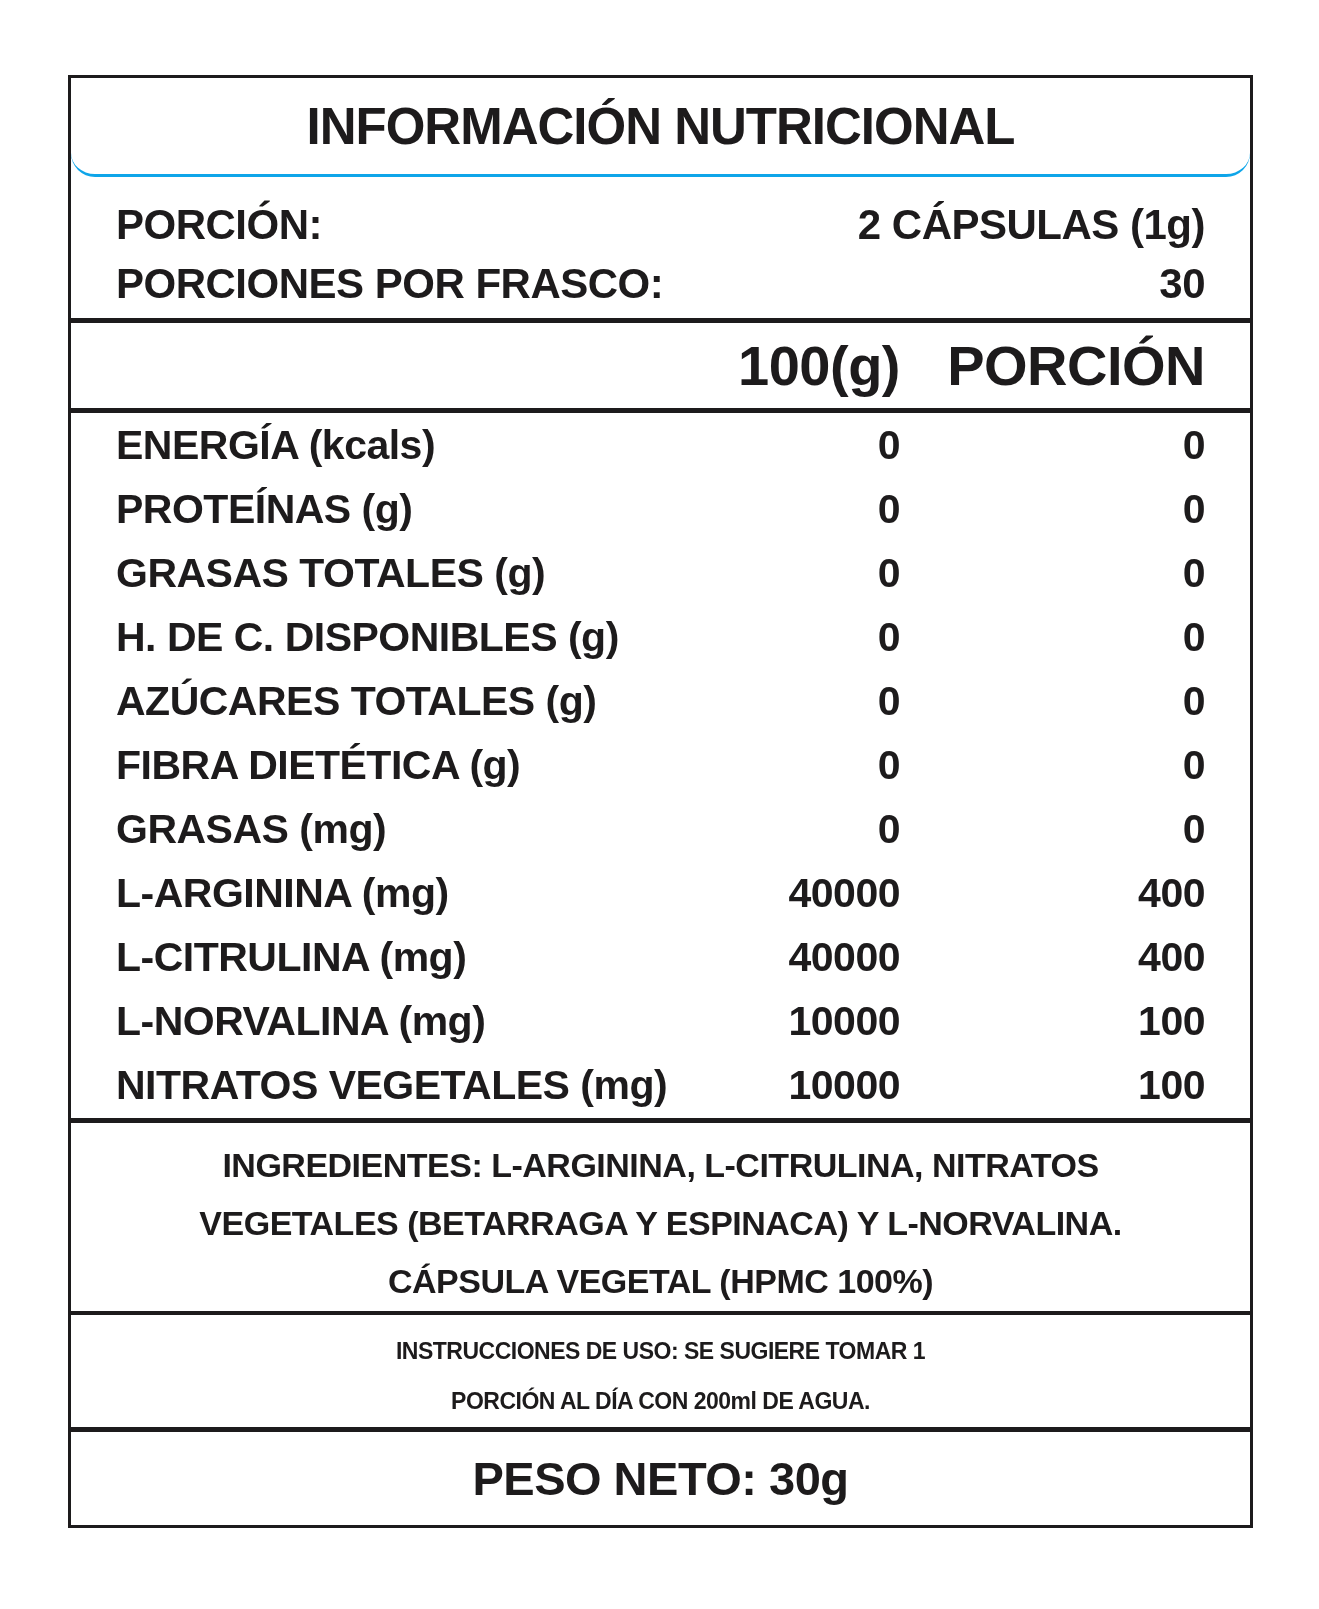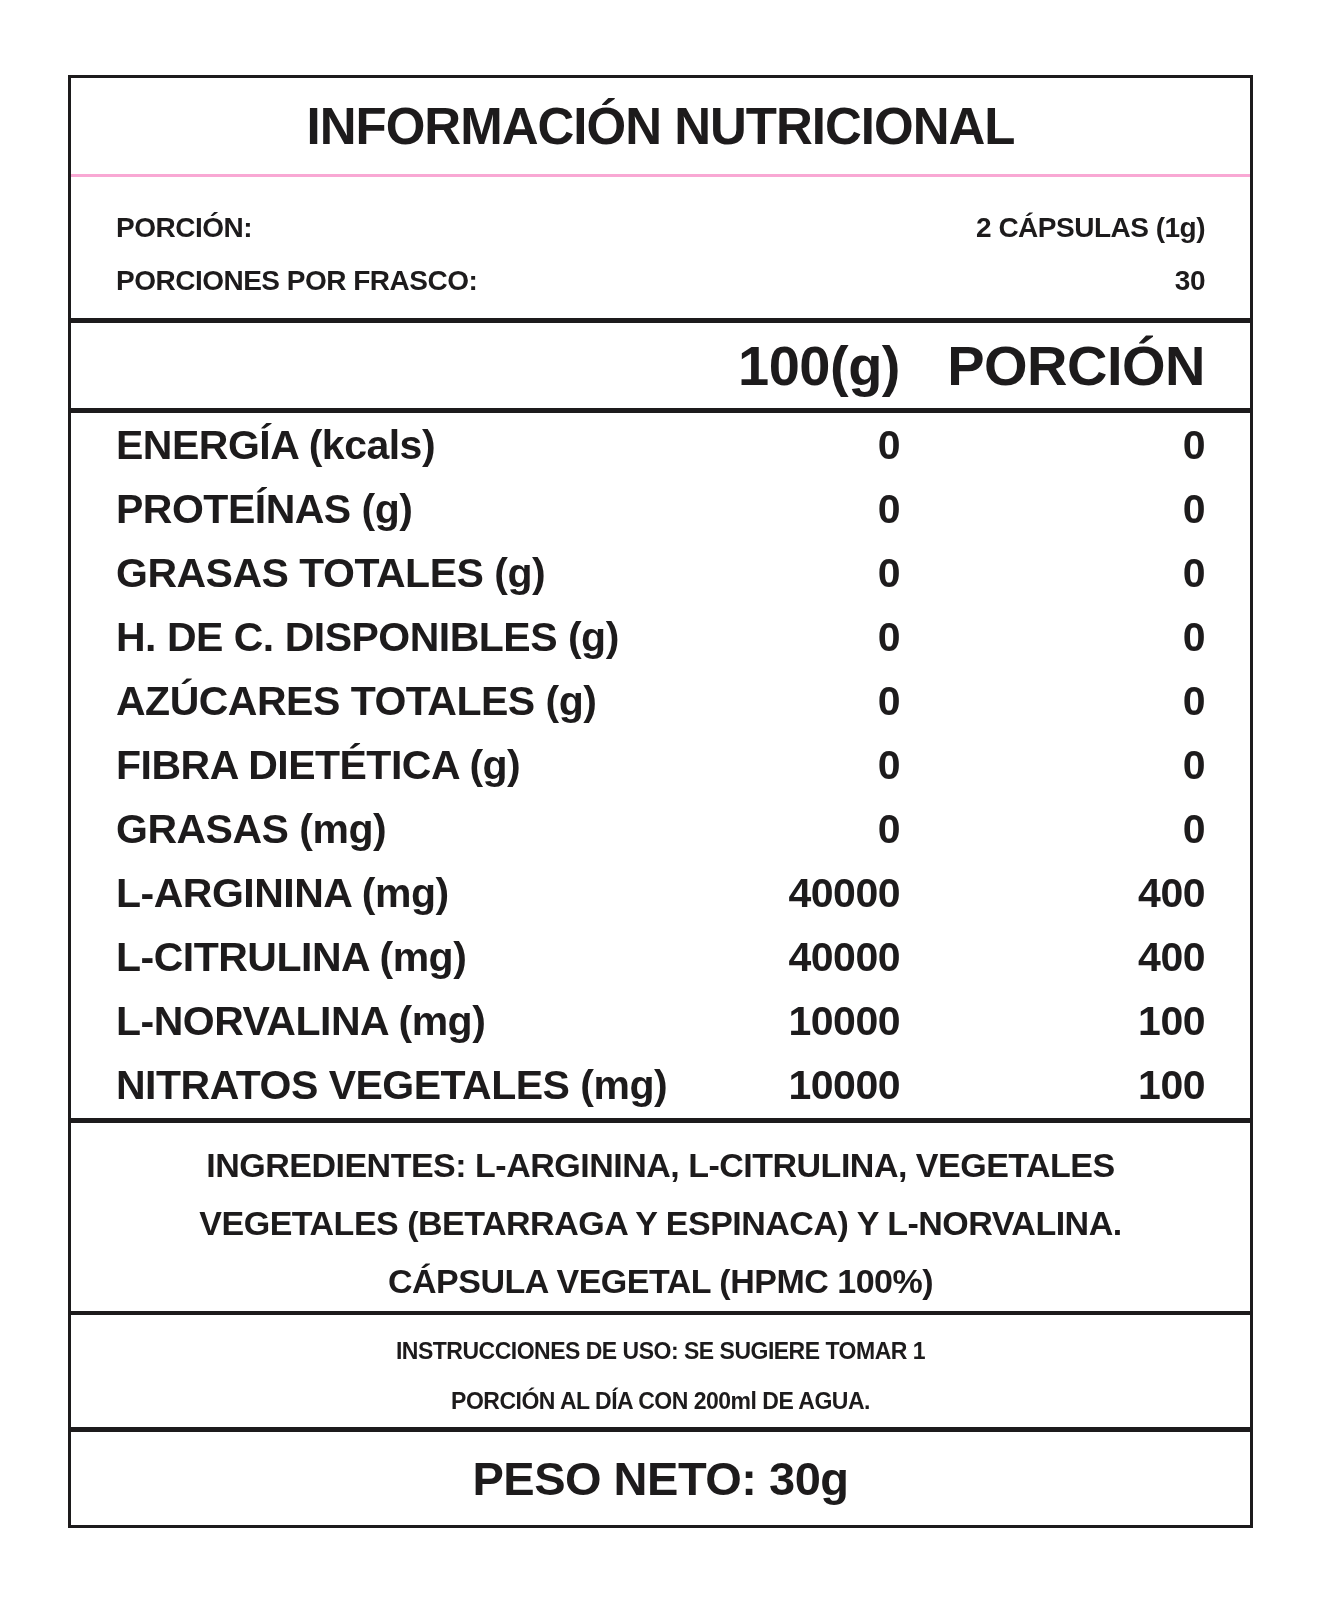--- a/index.html
+++ b/index.html
@@ -20,24 +20,25 @@
     background: #ffffff;
     display: flex;
     flex-direction: column;
     overflow: hidden;
   }
   .sec { width: 100%; }
 
   
   .sec-title {
     height: 99px;
-    border-bottom: 3px solid #f9a8d4;
+    border-bottom: 3px solid #0ea5e9;
     display: flex;
     align-items: center;
     justify-content: center;
+    border-radius: 24px;
   }
   .title-text {
     font-size: 51px;
     font-weight: bold;
     letter-spacing: -1px;
     white-space: nowrap;
   }
 
   
   .sec-serving {
@@ -45,21 +46,21 @@
     border-bottom: 5px solid #1d1b1c;
     padding: 14px 45px 0 45px;
     display: flex;
     flex-direction: column;
     justify-content: space-evenly;
   }
   .serving-row {
     display: flex;
     justify-content: space-between;
     align-items: baseline;
-    font-size: 28px;
+    font-size: 42px;
     font-weight: bold;
     letter-spacing: -0.5px;
     white-space: nowrap;
   }
 
   
   .grid-row {
     display: grid;
     grid-template-columns: 1fr 220px 305px;
     align-items: center;
@@ -226,21 +227,21 @@
       <span class="c-porcion">100</span>
     </div>
     <div class="grid-row nutrient-row">
       <span class="c-name">NITRATOS VEGETALES (mg)</span>
       <span class="c-per100">10000</span>
       <span class="c-porcion">100</span>
     </div>
   </div>
 
   <div class="sec sec-ingredients">
-    <div class="line">INGREDIENTES: L-ARGININA, L-CITRULINA, VEGETALES</div>
+    <div class="line">INGREDIENTES: L-ARGININA, L-CITRULINA, NITRATOS</div>
     <div class="line">VEGETALES (BETARRAGA Y ESPINACA) Y L-NORVALINA.</div>
     <div class="line">CÁPSULA VEGETAL (HPMC 100%)</div>
   </div>
 
   <div class="sec sec-instructions">
     <div class="line">INSTRUCCIONES DE USO: SE SUGIERE TOMAR 1</div>
     <div class="line">PORCIÓN AL DÍA CON 200ml DE AGUA.</div>
   </div>
 
   <div class="sec sec-peso">

